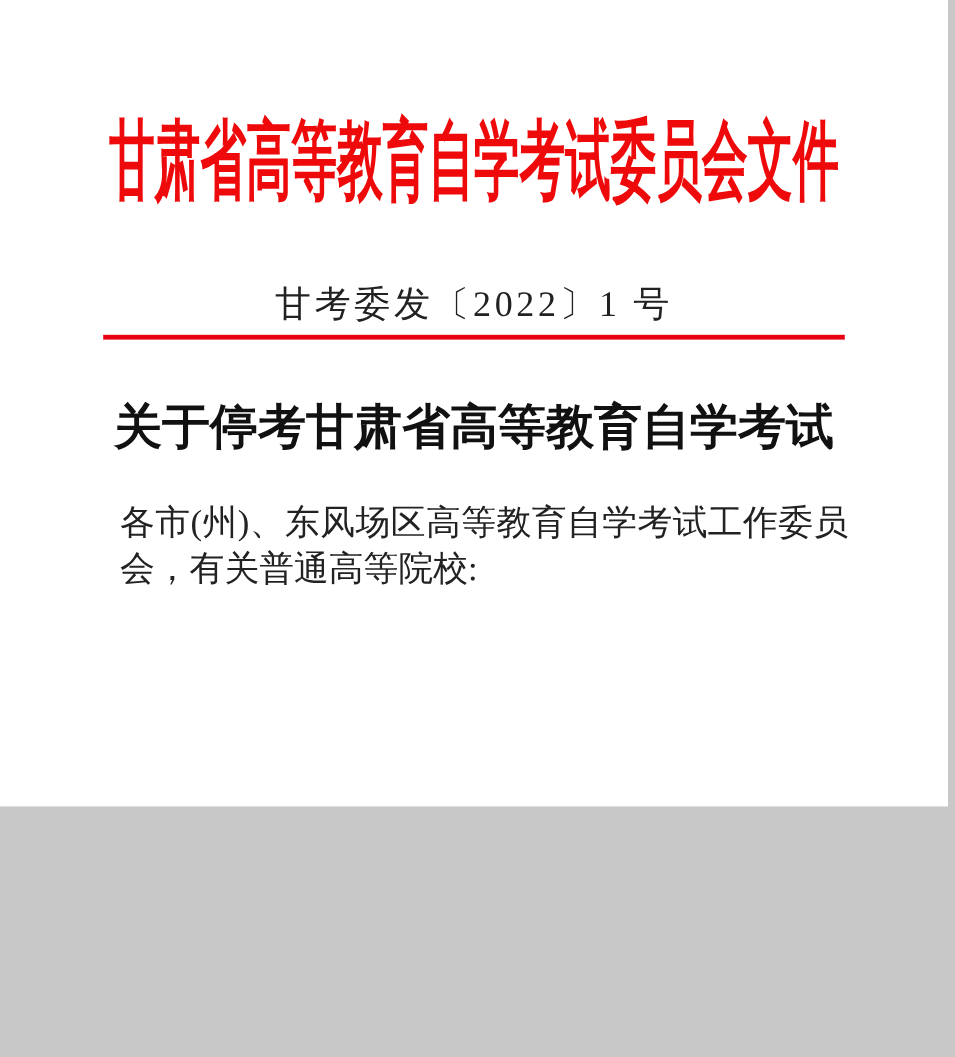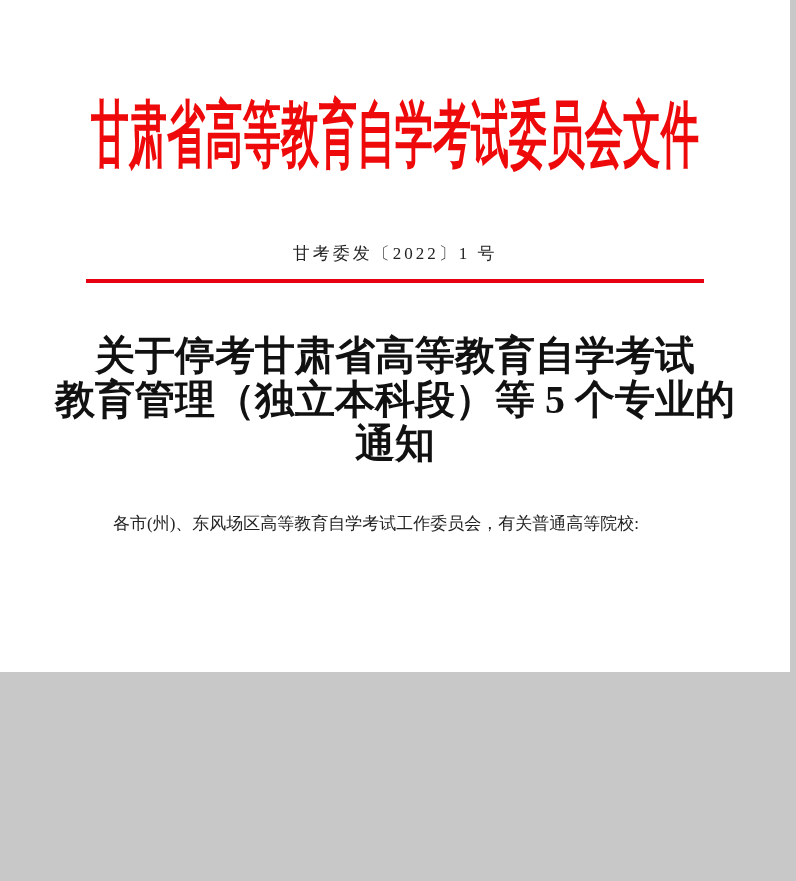--- a/index.html
+++ b/index.html
@@ -35,21 +35,21 @@
     line-height:40px;
     letter-spacing:0px;
     color:var(--masthead-red);
     white-space:nowrap;
     transform:scaleY(1.9);
     transform-origin:center;
   }
   .doc-number{
     margin-top:66px;
     text-align:center;
-    font-size:17px;
+    font-size:30px;
     line-height:30px;
     letter-spacing:3px;
     color:#222;
   }
   .red-rule{
     margin:10px 86px 0 86px;
     height:4px;
     border:none;
     background:var(--rule-red);
   }
@@ -60,22 +60,22 @@
     font-weight:bold;
     line-height:44px;
     color:#111;
   }
   .doc-body{
     margin-top:39px;
     padding-left:97px;
     padding-right:80px;
   }
   .doc-body p{
-    margin:16px;
-    font-size:17px;
+    margin:3px;
+    font-size:29px;
     line-height:38px;
     text-align:justify;
     color:#222;
   }
   .doc-body p.indent{
     text-indent:2em;
   }
 </style>
 </head>
 <body>
@@ -85,20 +85,19 @@
   <div class="masthead">
     <span class="masthead-text">甘肃省高等教育自学考试委员会文件</span>
   </div>
 
   <div class="doc-number">甘考委发〔2022〕1 号</div>
 
   <hr class="red-rule">
 
   <h1 class="notice-title">
     <span>关于停考甘肃省高等教育自学考试</span><br>
-    <span>教育管理（独立本科段）等 5 个专业的通知</span>
   </h1>
 
   <div class="doc-body">
     <p>各市(州)、东风场区高等教育自学考试工作委员会，有关普通高等院校:</p>
   </div>
 
 </div>
 
 </body></html>

